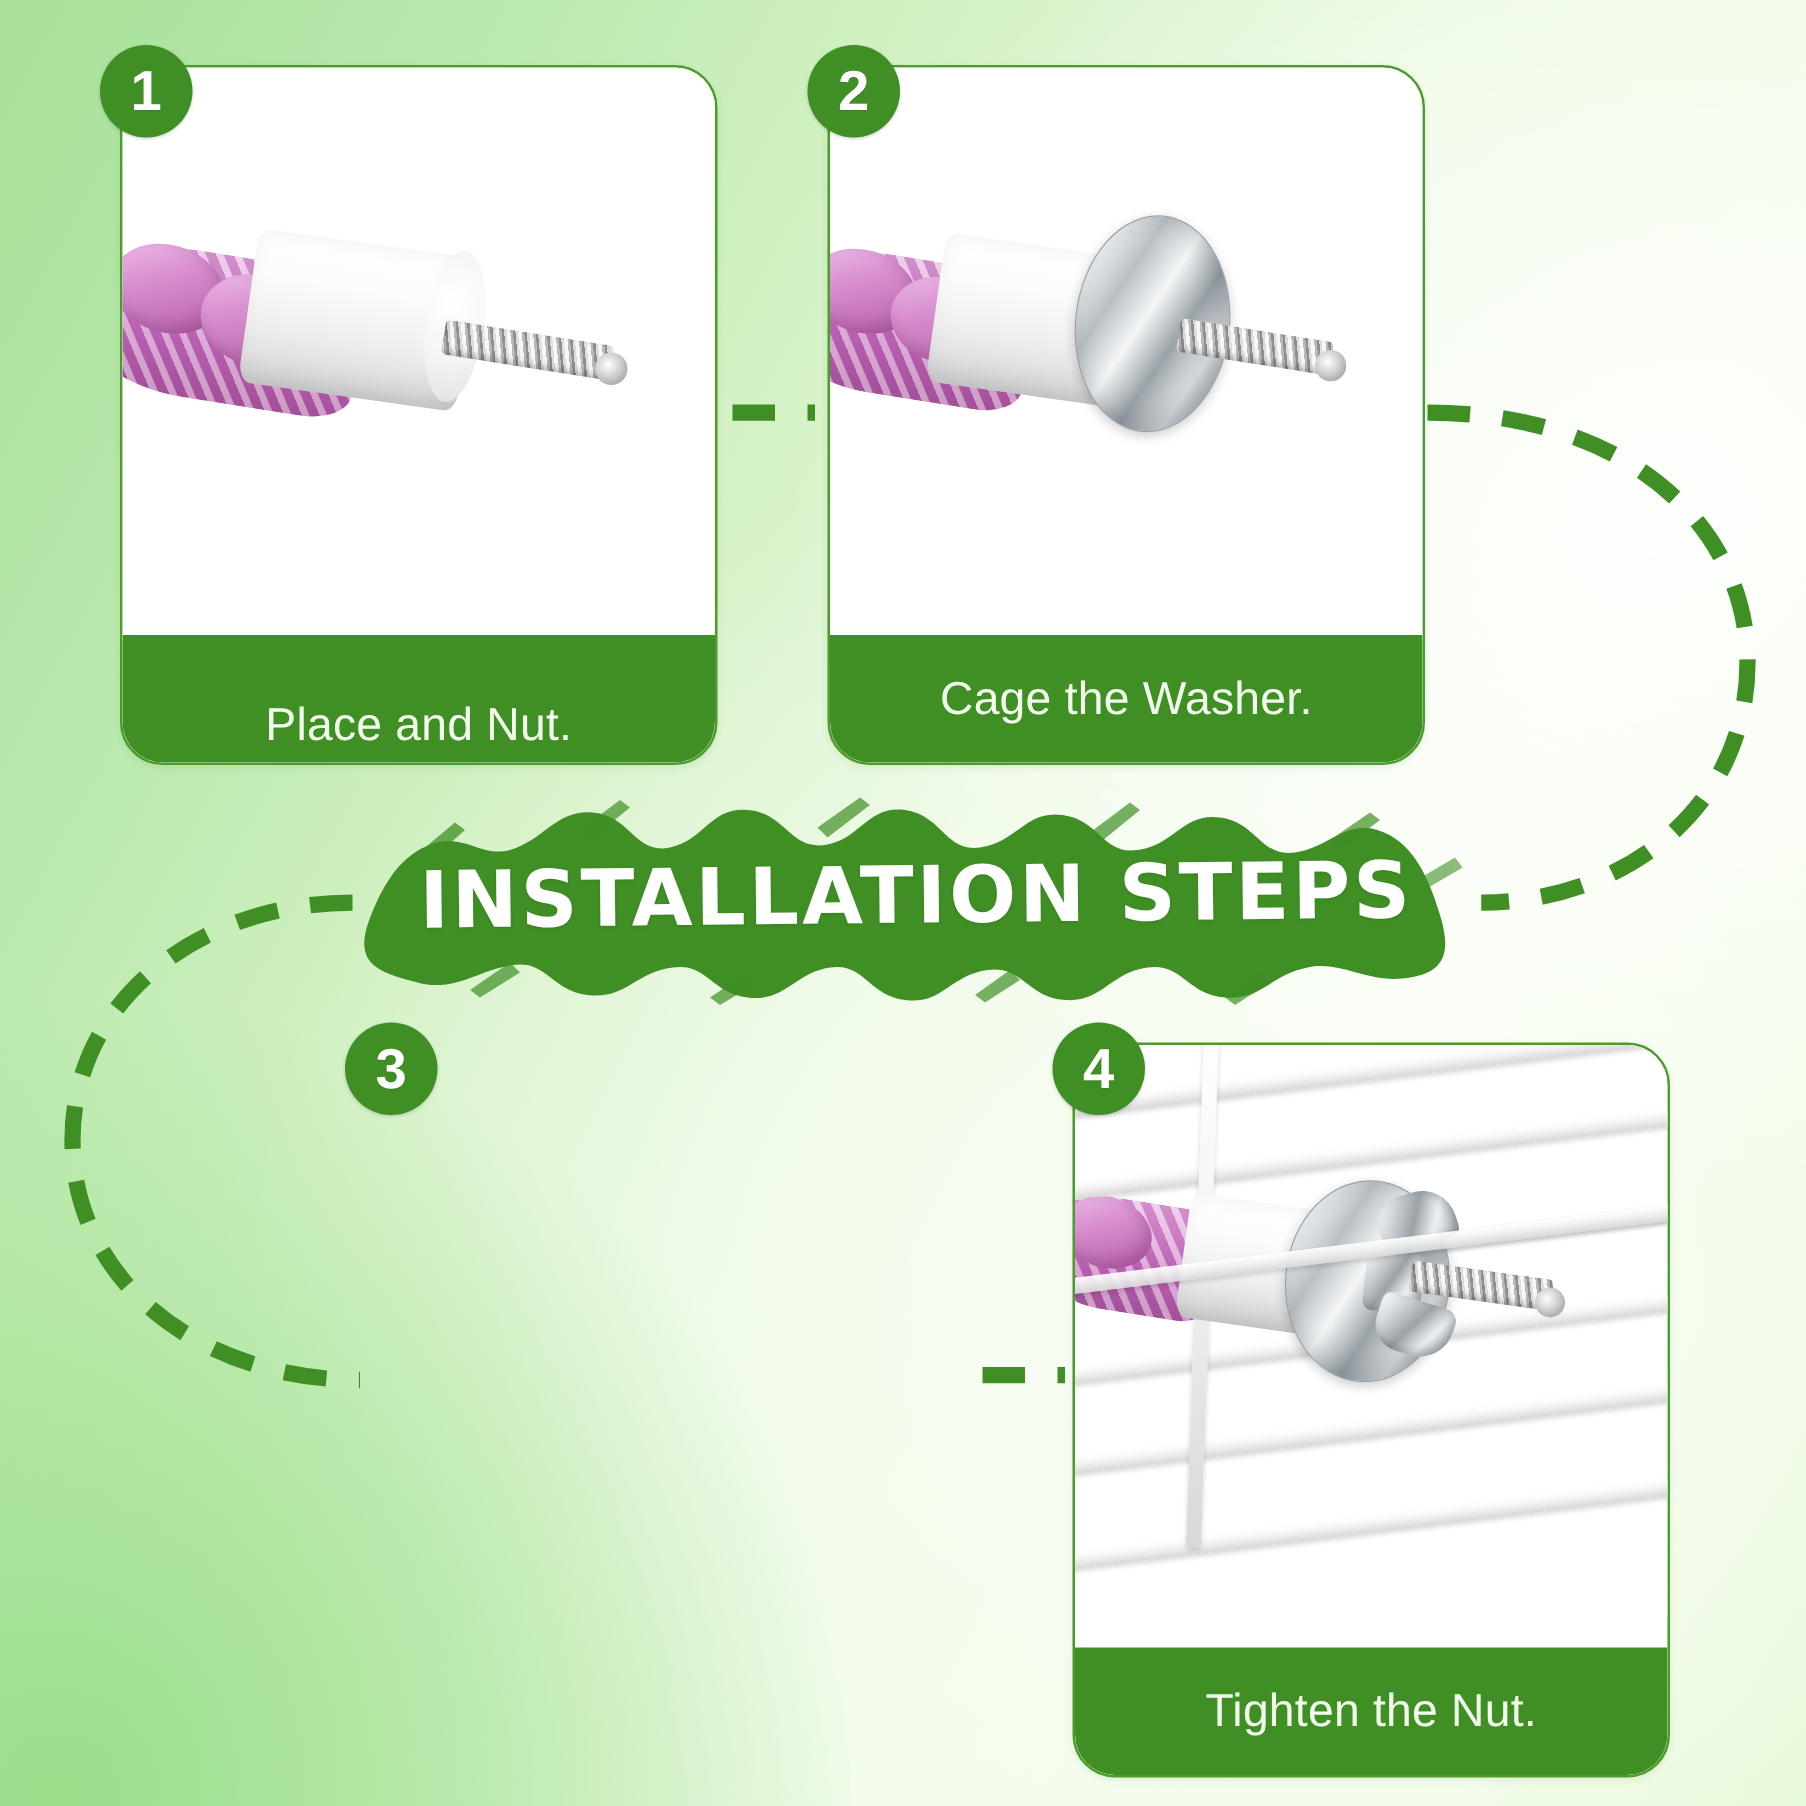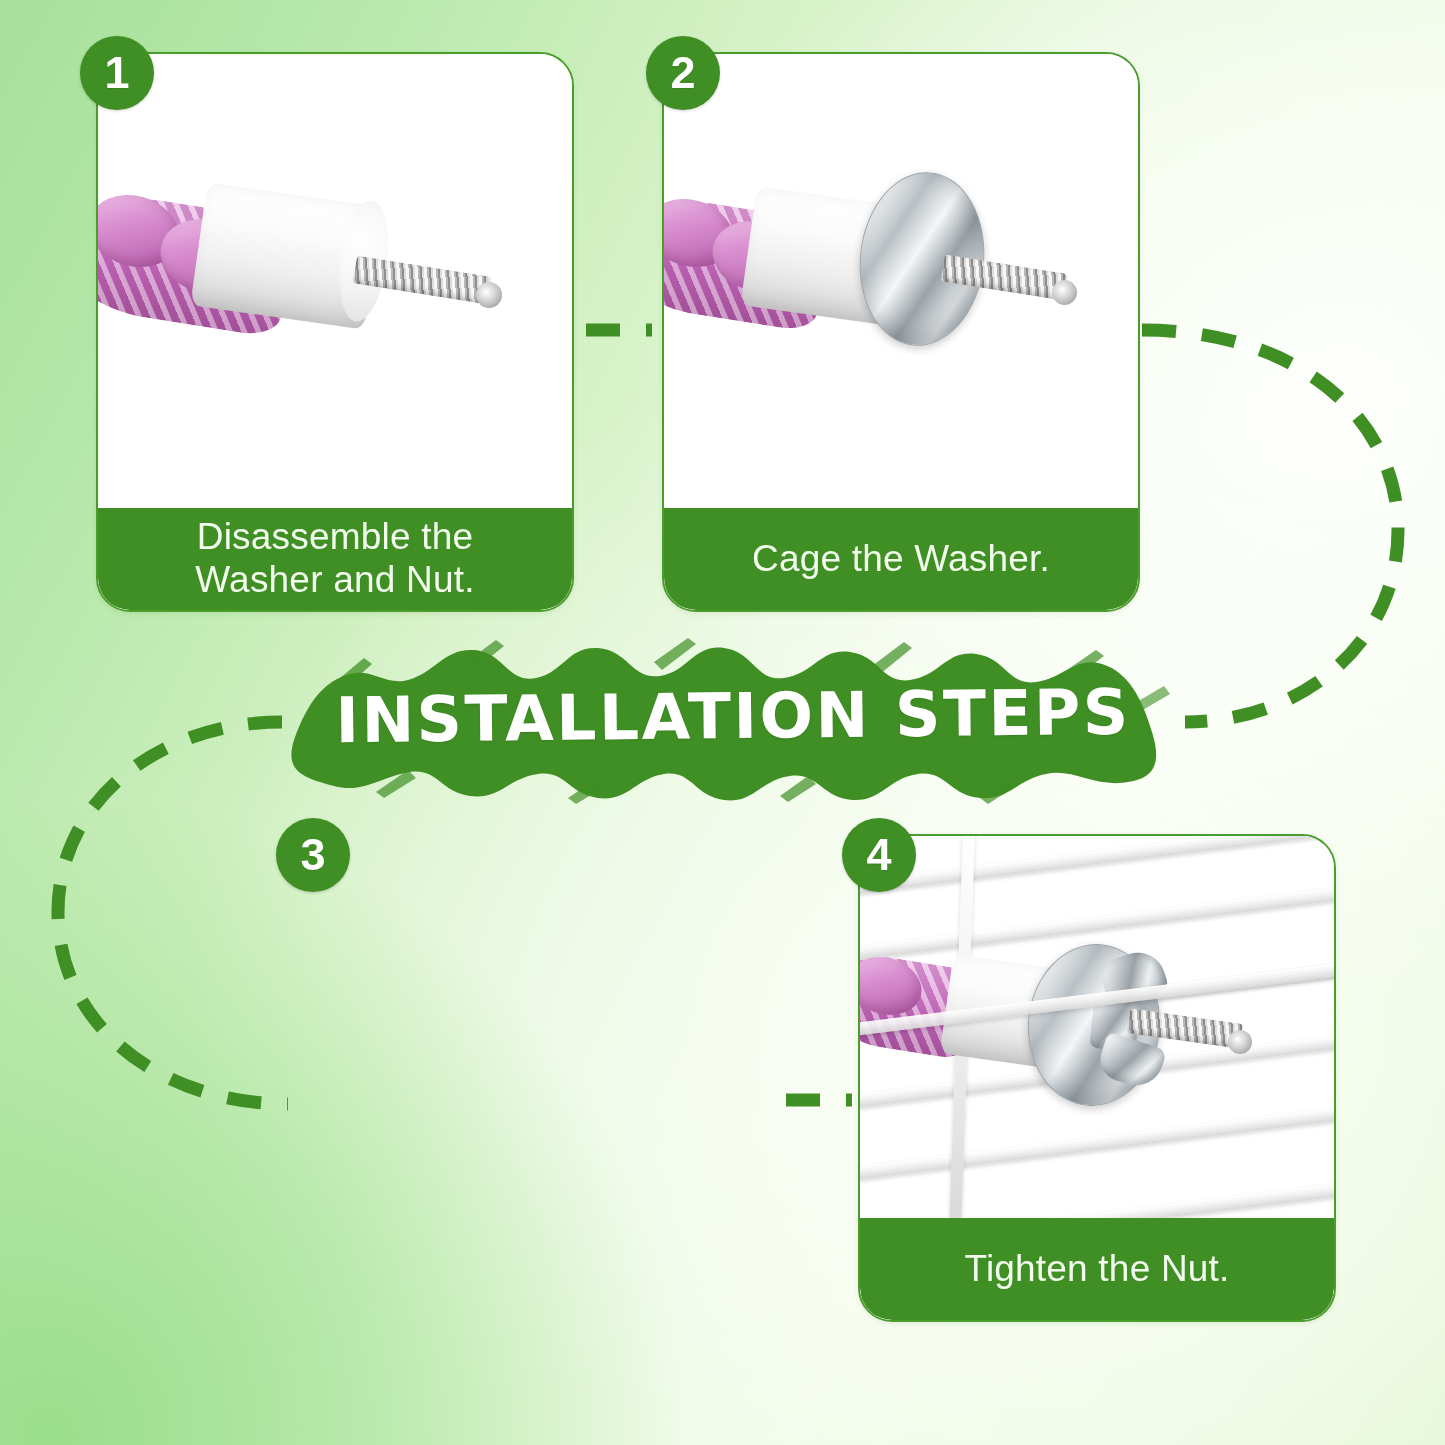--- a/index.html
+++ b/index.html
@@ -134,22 +134,22 @@
       <div class="rope-strand" style="left:62px;top:166px;width:88px;height:72px;transform:rotate(16deg);"></div>
 
       <div class="barrel" style="left:100px;top:140px;width:176px;height:124px;transform:rotate(8deg);"></div>
       <div class="barrel-cap" style="left:243px;top:146px;width:46px;height:122px;transform:rotate(8deg);"></div>
 
       <div class="screw" style="left:256px;top:212px;width:136px;height:28px;transform:rotate(9deg);"></div>
       <div class="screw-tip" style="left:378px;top:228px;width:26px;height:26px;"></div>
     </div>
     <div class="caption" style="height:102px;font-size:37px;">
       <span>
-        <span>Disassemble the</span><br>
-        <span>Washer and Nut.</span>
+        <br>
+        <span>Place and Nut.</span>
       </span>
     </div>
   </div>
   <div class="badge" style="left:80px;top:36px;">1</div>
 
   <div class="panel" style="left:662px;top:52px;width:478px;height:560px;">
     <div class="photo" style="height:458px;">
       <div class="rope" style="left:-40px;top:152px;width:200px;height:112px;transform:rotate(9deg);"></div>
       <div class="rope-strand" style="left:-18px;top:146px;width:88px;height:66px;transform:rotate(16deg);"></div>
       <div class="rope-strand" style="left:48px;top:168px;width:84px;height:68px;transform:rotate(16deg);"></div>
@@ -189,21 +189,21 @@
         <path d="M540 148 L512 168 L520 174 L548 156 Z" opacity="0.7"></path>
         <path d="M740 150 L712 170 L720 176 L748 158 Z" opacity="0.7"></path>
         <path d="M862 78 L896 58 L902 66 L868 86 Z" opacity="0.6"></path>
       </g>
     </svg>
     <div id="banner-title">INSTALLATION STEPS</div>
   </div>
 
   <div class="badge" style="left:276px;top:818px;">3</div>
 
-  <div class="panel" style="left:858px;top:834px;width:478px;height:488px;">
+  <div class="panel" style="left:858px;top:834px;width:478px;height:588px;">
     <div class="photo" style="height:458px;">
       <div class="cage-bar" style="left:-14px;top:14px;width:520px;height:13px;transform:rotate(-7deg);"></div>
       <div class="cage-bar" style="left:-14px;top:80px;width:520px;height:13px;transform:rotate(-7deg);"></div>
       <div class="cage-bar" style="left:-14px;top:156px;width:520px;height:13px;transform:rotate(-7deg);"></div>
       <div class="cage-bar" style="left:-14px;top:228px;width:520px;height:13px;transform:rotate(-7deg);"></div>
       <div class="cage-bar" style="left:-14px;top:300px;width:520px;height:13px;transform:rotate(-7deg);"></div>
       <div class="cage-bar" style="left:-14px;top:376px;width:520px;height:13px;transform:rotate(-7deg);"></div>
       <div class="cage-bar" style="left:96px;top:-10px;width:12px;height:412px;transform:rotate(2deg);"></div>
       <div class="rope" style="left:-28px;top:124px;width:140px;height:90px;transform:rotate(9deg);"></div>
       <div class="rope-strand" style="left:-12px;top:122px;width:74px;height:56px;transform:rotate(16deg);"></div>

